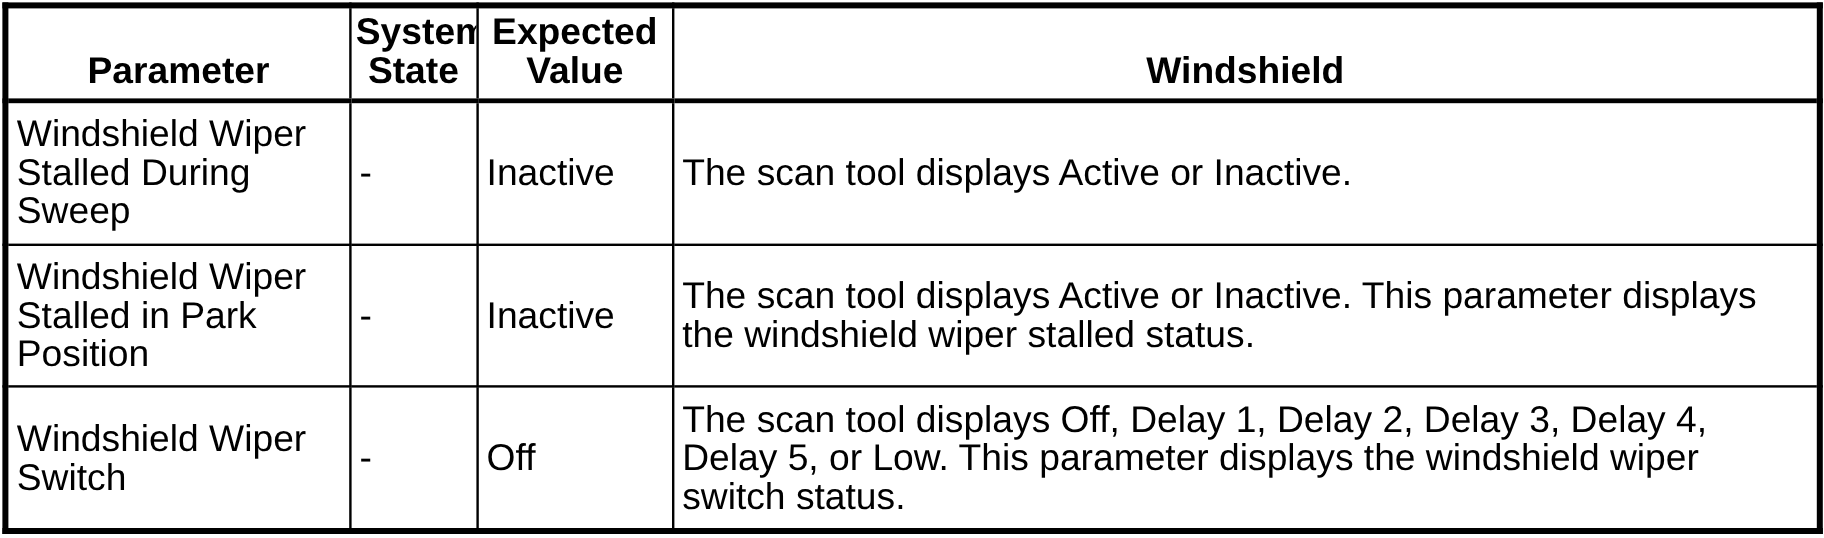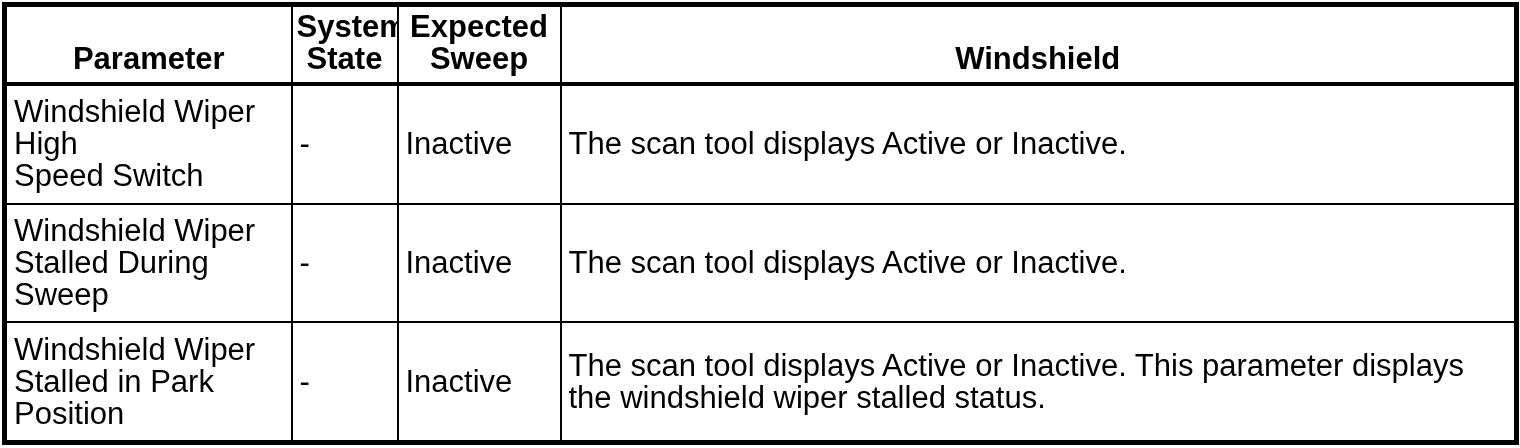--- a/index.html
+++ b/index.html
@@ -69,41 +69,40 @@
       <col style="width:106px">
       <col style="width:163px">
       <col style="width:956px">
     </colgroup>
     <thead>
       <tr>
         <th>Parameter</th>
         <th>System
 State</th>
         <th>Expected
-Sweep</th>
+Value</th>
         <th>Windshield</th>
       </tr>
     </thead>
     <tbody>
-      <tr>
-        <td>Windshield Wiper High
-Speed Switch</td>
-        <td>-</td>
-        <td>Inactive</td>
-        <td class="def">The scan tool displays Active or Inactive.</td>
-      </tr>
       <tr>
         <td>Windshield Wiper
 Stalled During Sweep</td>
         <td>-</td>
         <td>Inactive</td>
         <td class="def">The scan tool displays Active or Inactive.</td>
       </tr>
       <tr>
         <td>Windshield Wiper
 Stalled in Park Position</td>
         <td>-</td>
         <td>Inactive</td>
         <td class="def">The scan tool displays Active or Inactive. This parameter displays the windshield wiper stalled status.</td>
       </tr>
+      <tr>
+        <td>Windshield Wiper Switch</td>
+        <td>-</td>
+        <td>Off</td>
+        <td class="def">The scan tool displays Off, Delay 1, Delay 2, Delay 3, Delay 4, Delay 5, or Low. This parameter displays the windshield wiper switch status.</td>
+      </tr>
     </tbody>
   </table>
 </div>
 
 </body></html>

